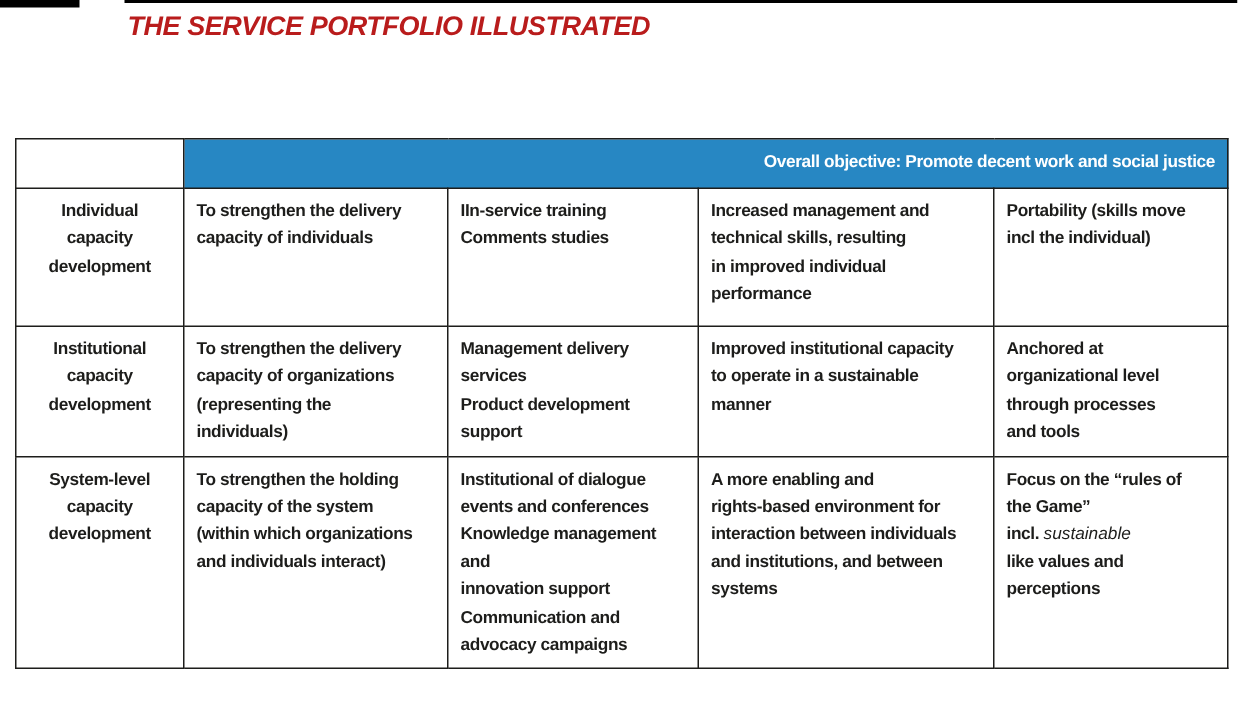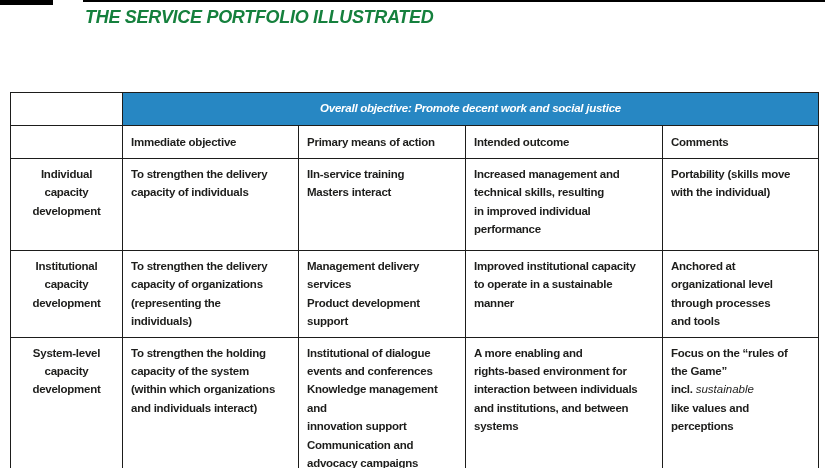--- a/index.html
+++ b/index.html
@@ -16,21 +16,21 @@
     position: absolute; left: 0; top: 0;
     width: 53px; height: 5px; background: #000;
   }
   .top-rule-thin {
     position: absolute; left: 83px; top: 0;
     width: 742px; height: 2px; background: #000;
   }
   .page-title {
     position: absolute; left: 85px; top: 7px;
     font-size: 18px; font-weight: 700; font-style: italic;
-    letter-spacing: -0.3px; color: #15803d;
+    letter-spacing: -0.3px; color: #b91c1c;
     white-space: nowrap;
   }
 
   table.portfolio {
     position: absolute; left: 10px; top: 92px;
     width: 808px;
     border-collapse: collapse;
     table-layout: fixed;
   }
   table.portfolio td {
@@ -40,28 +40,27 @@
     font-size: 11.5px;
     font-weight: 700;
     letter-spacing: -0.25px;
     line-height: 1.6;
   }
   td.empty { border: none; background: #fff; }
 
   td.blue-band {
     background: #2787c3;
     color: #ffffff;
-    text-align: center;
+    text-align: right;
     vertical-align: middle;
     height: 33px;
     font-size: 12.5px;
     font-weight: 700;
     letter-spacing: -0.2px;
     padding: 2px 4px;
-    font-style: italic;
   }
   tr.col-header-row td { height: 33px; vertical-align: middle; padding-top: 2px; padding-bottom: 2px; }
   td.row-label { padding-left: 12px; padding-top: 9px; text-align: center; }
 
   .cell-text { white-space: pre-line; }
   .intangible-word { font-style: italic; font-weight: 400; letter-spacing: 0; }
 
   tr.row-1 td { height: 92px; }
   tr.row-2 td { height: 74px; }
   tr.row-3 td { height: 121px; }
@@ -82,42 +81,35 @@
       <col style="width:176px">
       <col style="width:167px">
       <col style="width:197px">
       <col style="width:156px">
     </colgroup>
     <tbody>
       <tr>
         <td class="empty"></td>
         <td class="blue-band" colspan="4">Overall objective: Promote decent work and social justice</td>
       </tr>
-      <tr class="col-header-row">
-        <td class="empty"></td>
-        <td>Immediate objective</td>
-        <td>Primary means of action</td>
-        <td>Intended outcome</td>
-        <td>Comments</td>
-      </tr>
 
       <tr class="row-1">
         <td class="row-label"><span class="cell-text">Individual
 capacity
 development</span></td>
         <td><span class="cell-text">To strengthen the delivery
 capacity of individuals</span></td>
         <td><span class="cell-text">IIn-service training
-Masters interact</span></td>
+Comments studies</span></td>
         <td><span class="cell-text">Increased management and
 technical skills, resulting
 in improved individual
 performance</span></td>
         <td><span class="cell-text">Portability (skills move
-with the individual)</span></td>
+incl the individual)</span></td>
       </tr>
 
       <tr class="row-2">
         <td class="row-label"><span class="cell-text">Institutional
 capacity
 development</span></td>
         <td><span class="cell-text">To strengthen the delivery
 capacity of organizations
 (representing the
 individuals)</span></td>

